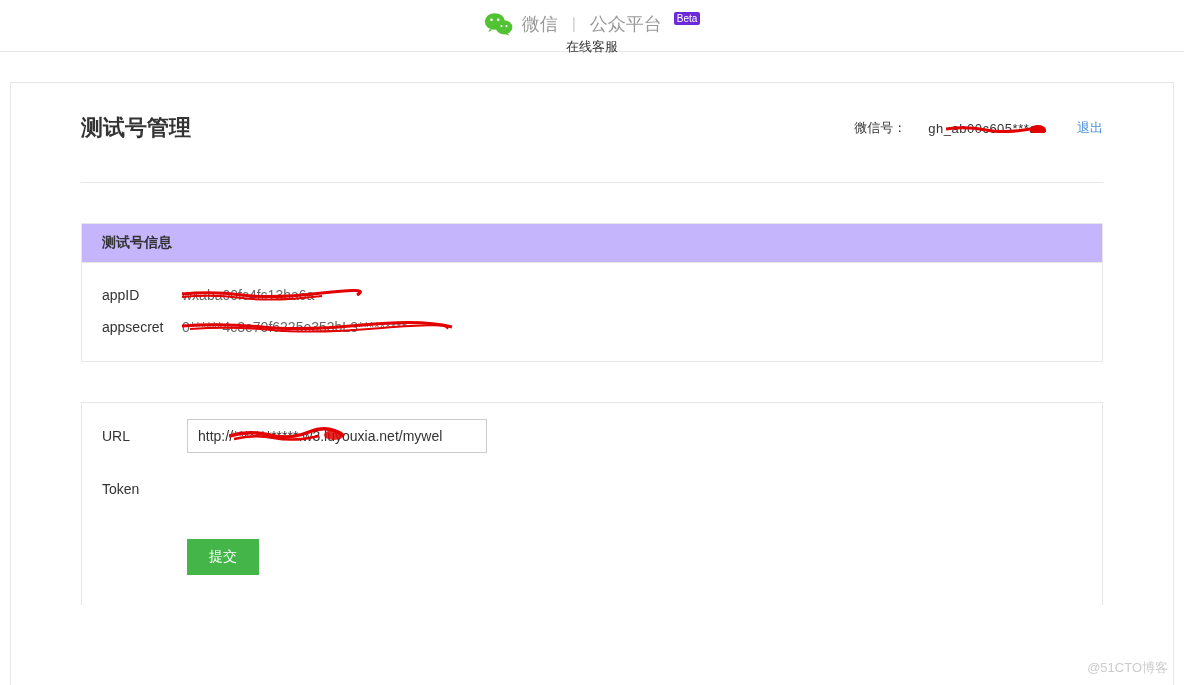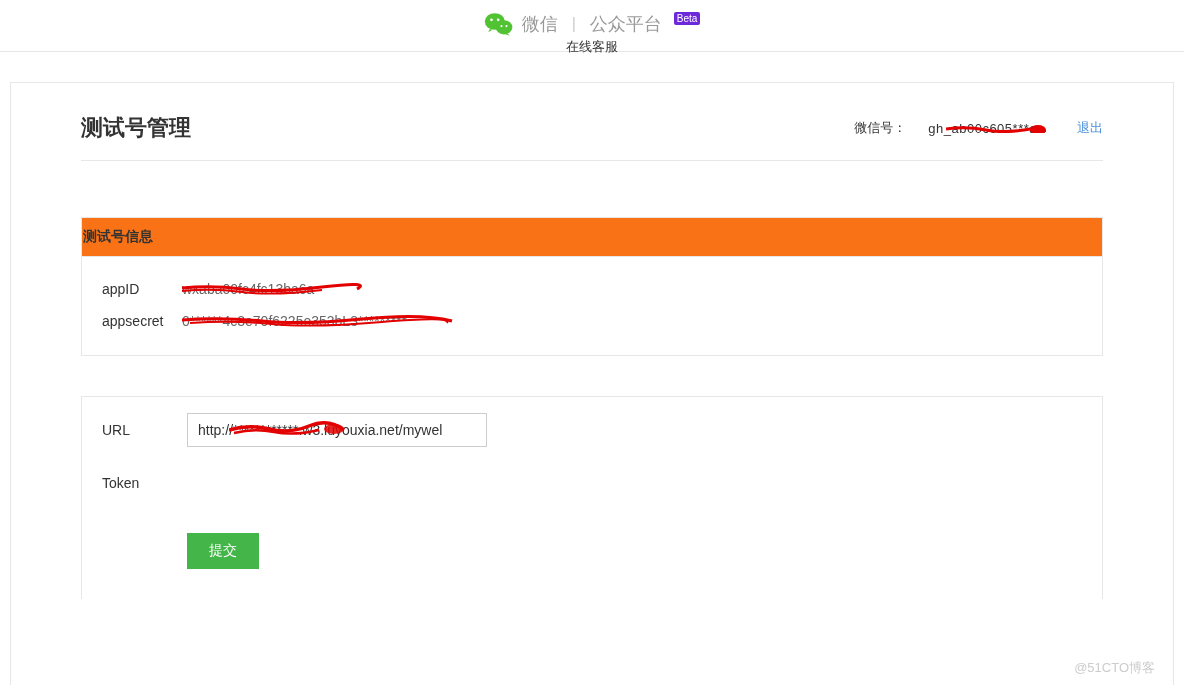--- a/index.html
+++ b/index.html
@@ -61,22 +61,22 @@
       border: 1px solid #e7e7e7;
       background: #fff;
       padding: 30px 70px 40px 70px;
       min-height: 620px;
     }
     .title-row {
       display: flex;
       justify-content: space-between;
       align-items: center;
       border-bottom: 1px solid #e7e7e7;
-      padding-bottom: 17px;
-      margin-bottom: 56px;
+      padding-bottom: 39px;
+      margin-bottom: 40px;
     }
     .page-title {
       font-size: 22px;
       font-weight: 700;
       color: #333;
     }
     .account-info {
       font-size: 13px;
       color: #333;
       display: flex;
@@ -94,22 +94,22 @@
     }
     .logout-link {
       color: #4a90d9;
       margin-left: 18px;
     }
     .panel {
       border: 1px solid #e7e7e7;
       margin-bottom: 40px;
     }
     .panel-header {
-      background: #f97316;
-      padding: 10px 1px;
+      background: #c4b5fd;
+      padding: 10px 20px;
       font-size: 14px;
       font-weight: 700;
       border-bottom: 1px solid #e7e7e7;
       color: #333;
     }
     .panel-body {
       padding: 16px 20px 18px 20px;
     }
     .info-row {
       display: flex;
@@ -172,21 +172,21 @@
       border: none;
       padding: 9px 22px;
       font-size: 14px;
       cursor: pointer;
       margin-left: 85px;
       margin-top: 14px;
     }
     .watermark {
       position: absolute;
       bottom: 8px;
-      right: 29px;
+      right: 16px;
       color: #ccc;
       font-size: 13px;
     }
   </style>
 </head>
 <body>
 
 <div class="header">
   <div class="brand">
     <span class="wechat-logo">

